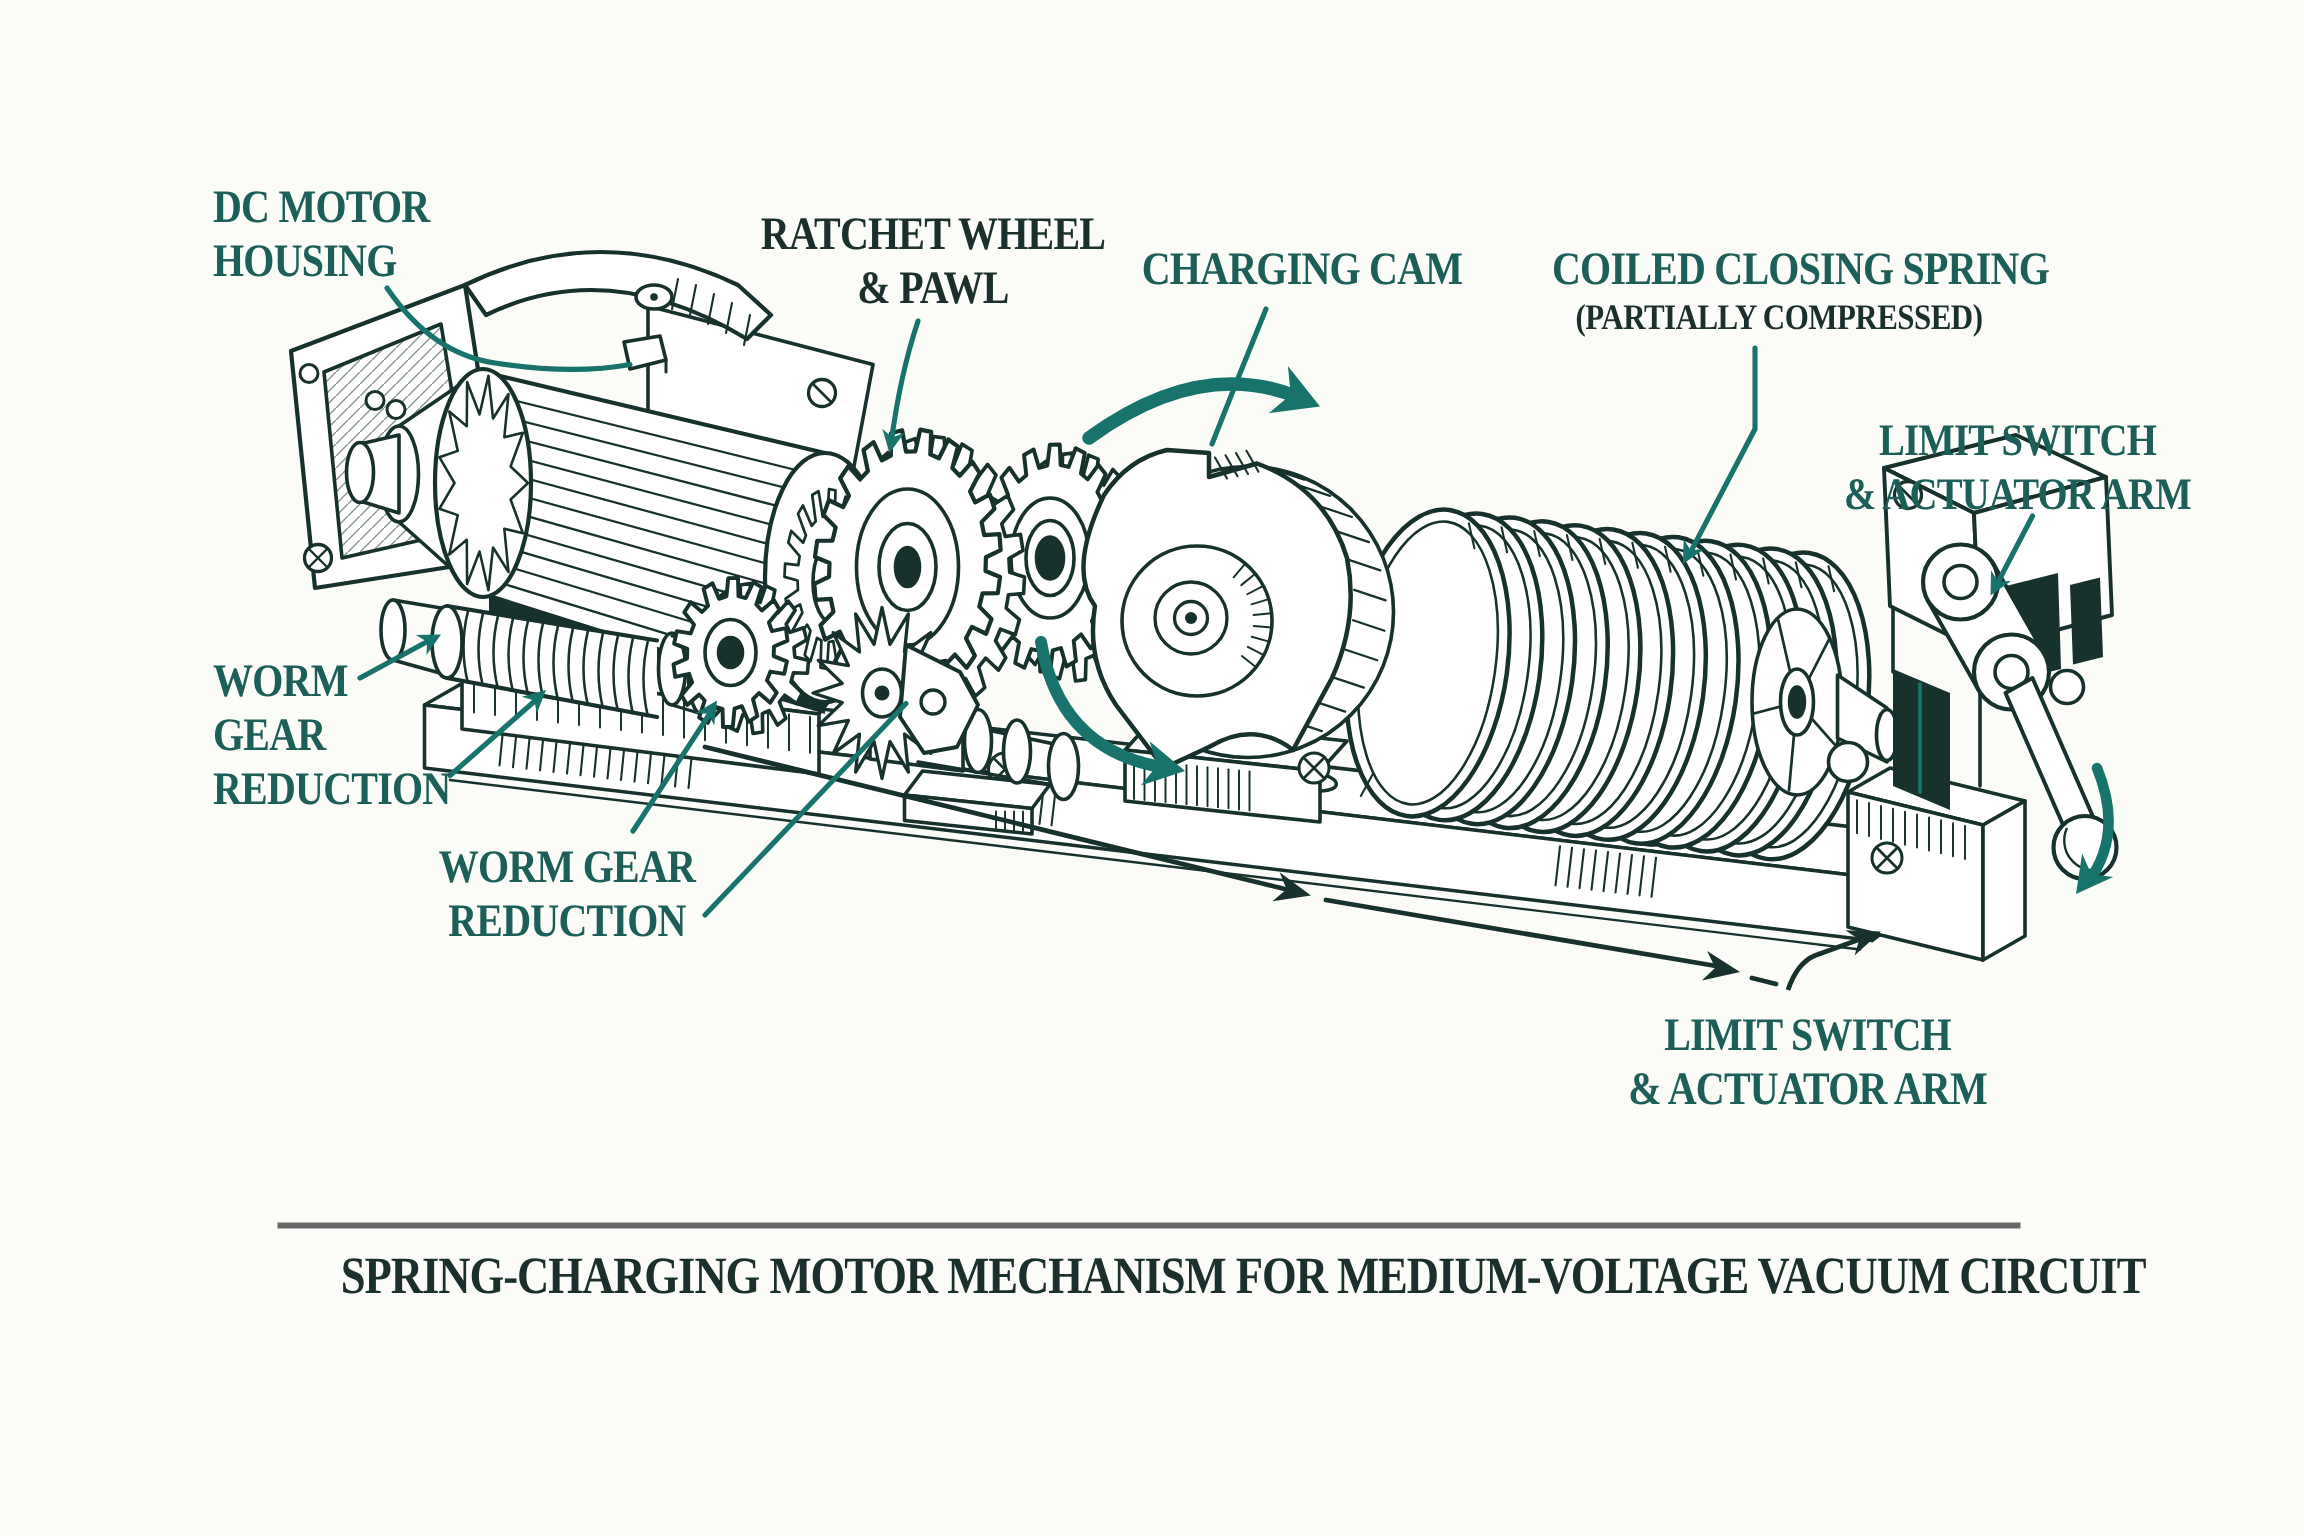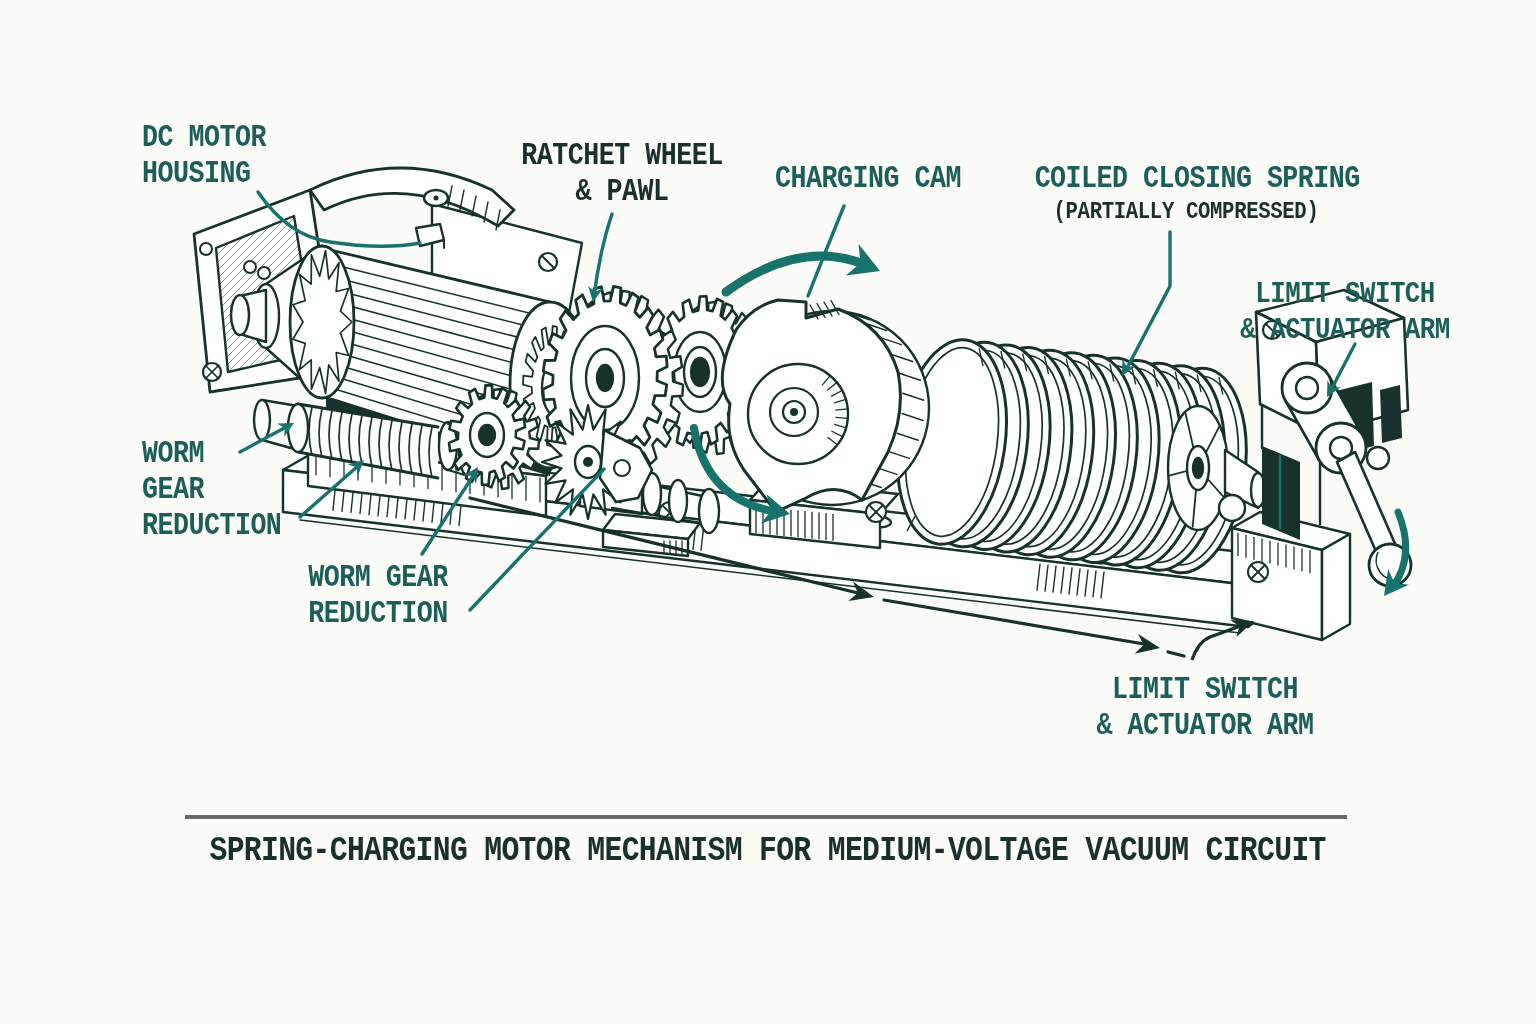--- a/index.html
+++ b/index.html
@@ -1,31 +1,31 @@
 <!DOCTYPE html>
 <html style="--bg: #fbfbf8; --teal: #1c5f59; --dark: #1b302c; --rule: #686868;"><head>
 <meta charset="utf-8">
 <style>
   :root{
     --bg:#fbfbf8; --teal:#1c5f59; --dark:#1b302c; --rule:#686868;
   }
   html,body{margin:0;padding:0;background:var(--bg);}
   #stage{position:relative;width:1536px;height:1024px;background:var(--bg);
-         overflow:hidden;font-family:Liberation Mono, monospace;}
+         overflow:hidden;font-family:Liberation Serif, serif;}
   #art{position:absolute;left:0;top:0;}
   .lbl{position:absolute;font-weight:700;font-size:31px;line-height:36px;
        letter-spacing:-0.6px;color:var(--teal);white-space:nowrap;
        transform:scaleX(0.86);}
   .lbl.from-left{transform-origin:left top;}
   .lbl.centered{text-align:center;transform-origin:center top;}
   .lbl .ln{display:block;}
   .lbl .dark, .lbl.darktxt{color:var(--dark);}
   .lbl .sub{font-size:24px;line-height:30px;letter-spacing:-0.4px;}
   .rule{position:absolute;height:4px;background:var(--rule);}
-  .caption-wrap{position:absolute;left:0;top:831px;width:1536px;text-align:center;}
+  .caption-wrap{position:absolute;left:0;top:831px;width:1536px;text-align:right;}
   .caption{display:inline-block;font-weight:700;font-size:35px;letter-spacing:-0.8px;
            color:var(--dark);transform:scaleX(0.85);transform-origin:center top;white-space:nowrap;}
 </style>
 </head>
 <body>
 
 <div id="stage">
 
   <svg id="art" width="1536" height="1024" viewBox="0 0 1536 1024">
     <defs>

